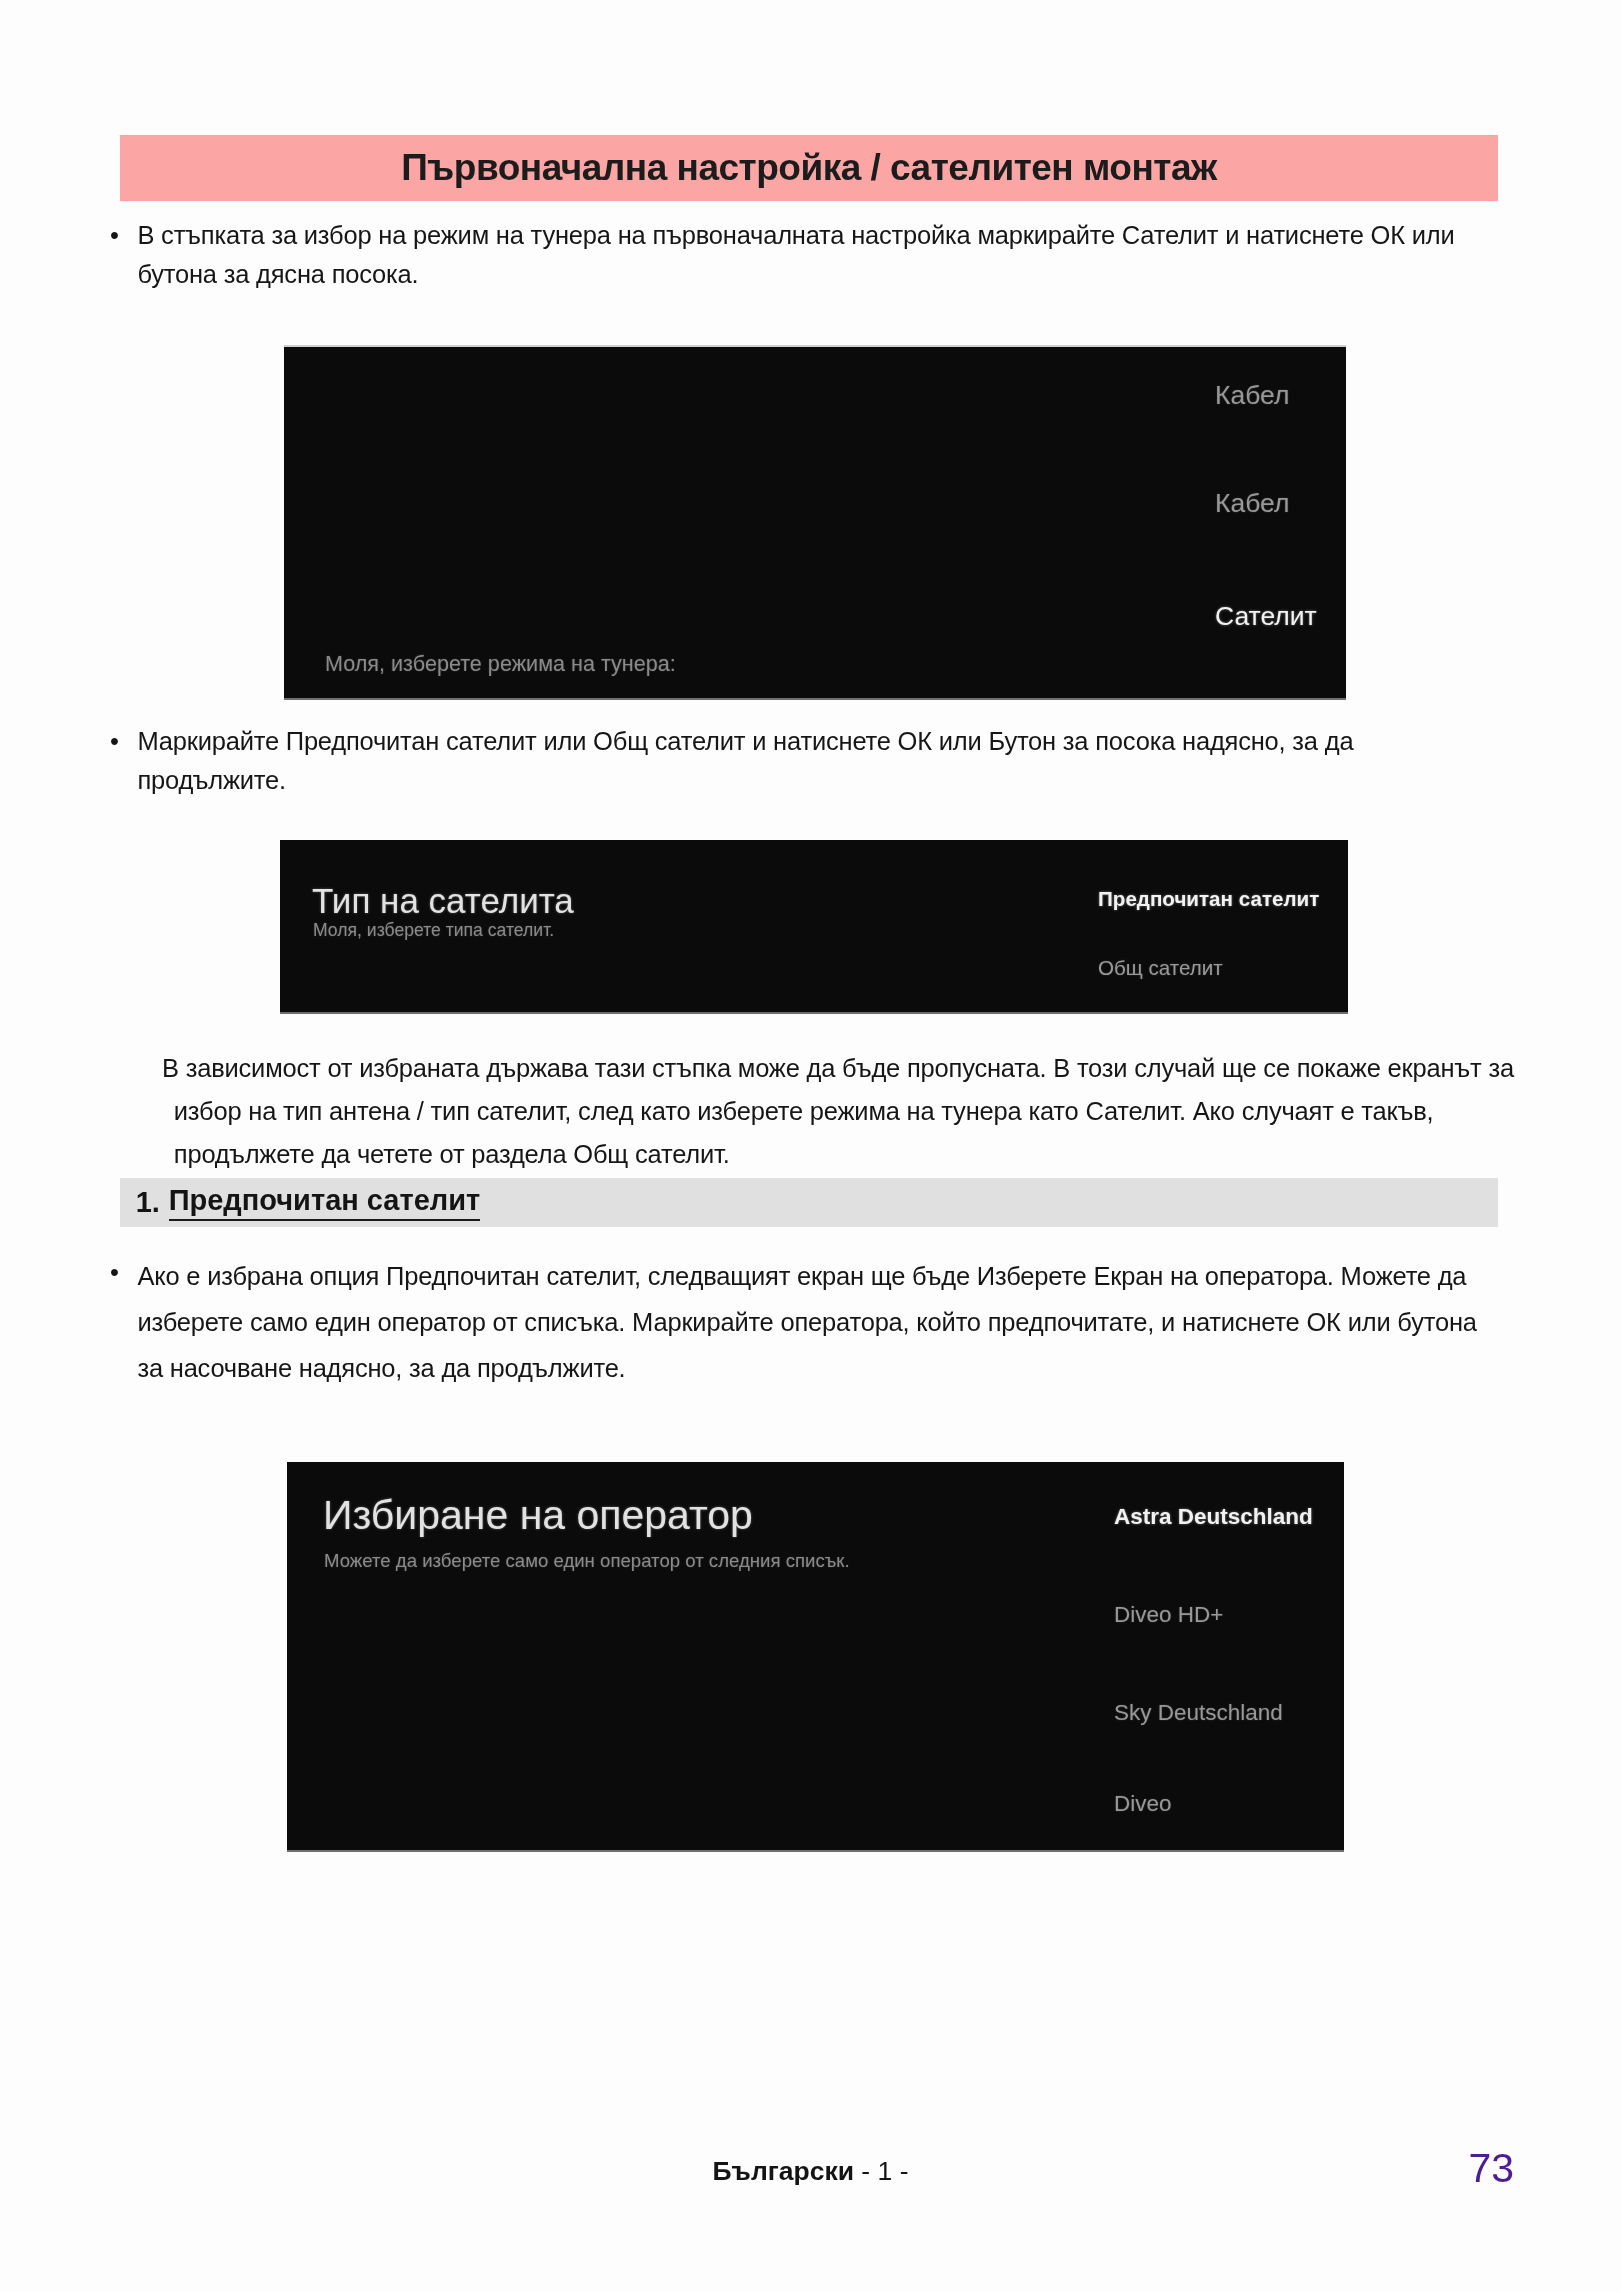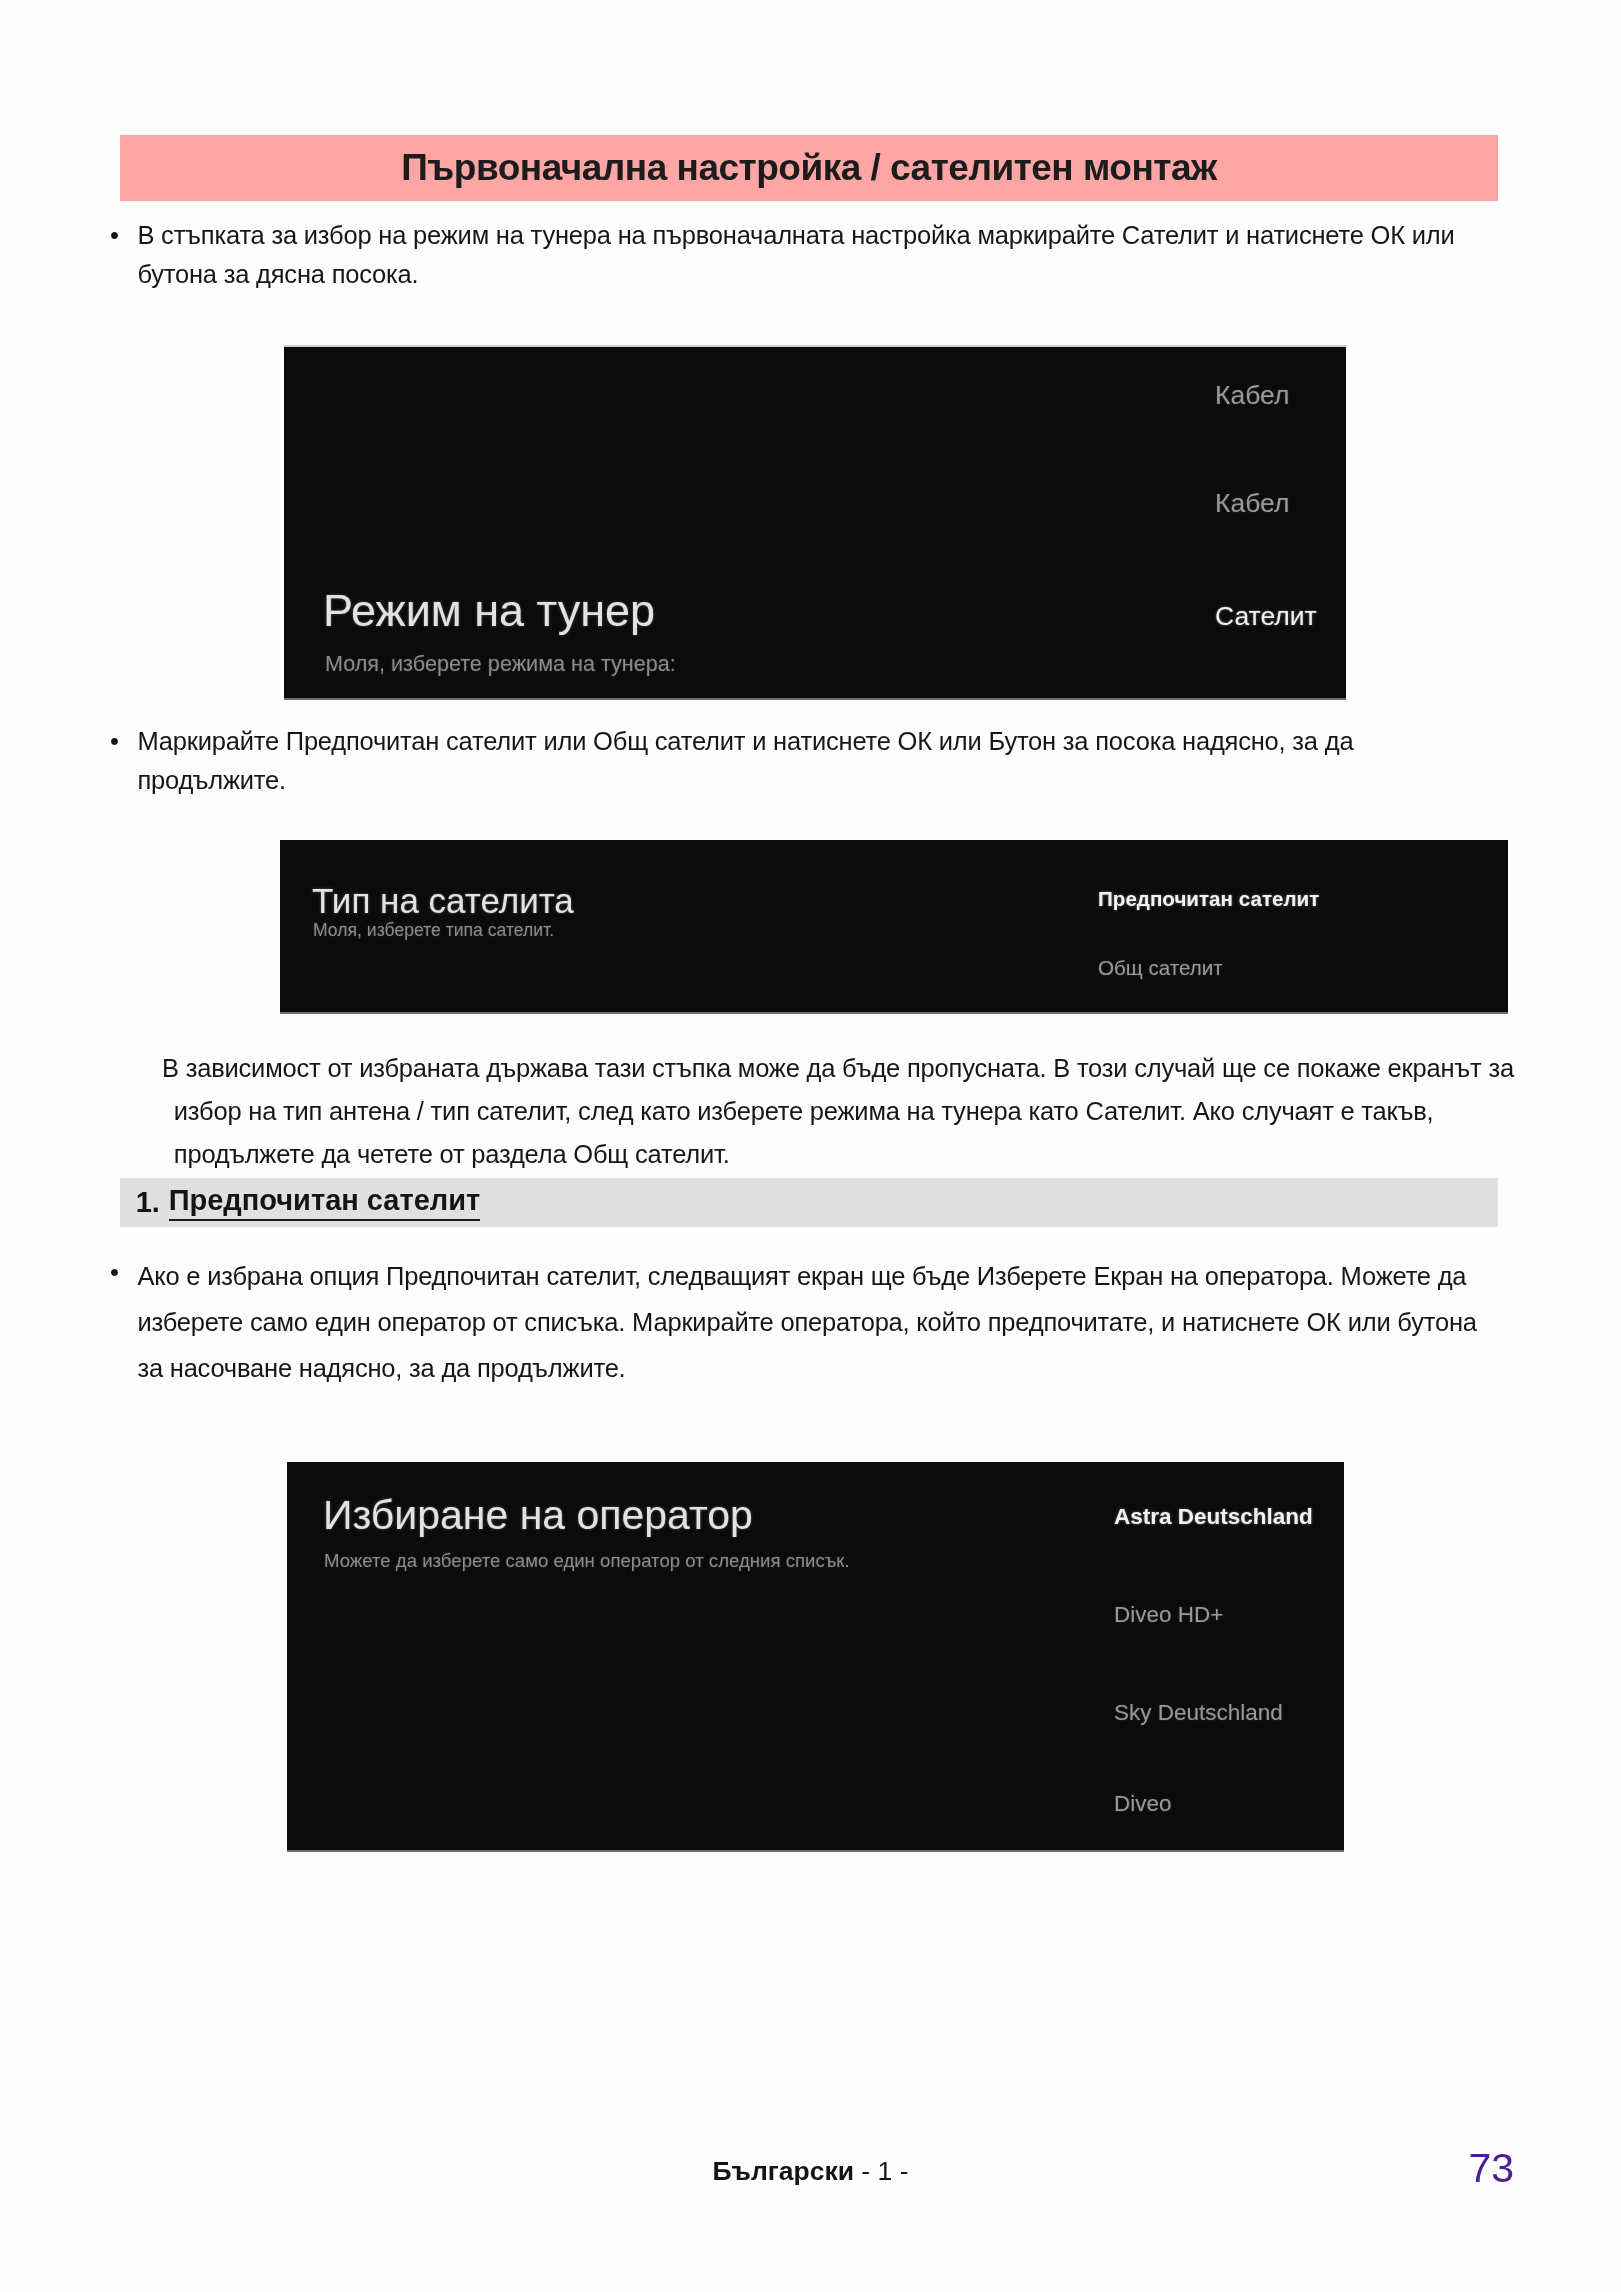--- a/index.html
+++ b/index.html
@@ -57,21 +57,21 @@
   .b3 { top: 1253px; }
   .b3 .btxt { line-height: 46px; }
   .n2 { top: 1376px; line-height: 44px; }
 
   
   .tv {
     position: absolute; background: #0b0b0b;
     border-bottom: 2px solid #6f6f6f;
   }
   .screen1 { left: 284px; top: 345px; width: 1062px; height: 351px; border-top: 2px solid #cfcfcf; }
-  .screen2 { left: 280px; top: 840px; width: 1228px; height: 172px; }
+  .screen2 { left: 280px; top: 840px; width: 1068px; height: 172px; }
   .screen3 { left: 287px; top: 1462px; width: 1057px; height: 388px; }
 
   .tv-title {
     position: absolute; color: #e2e2e2; font-weight: 400;
     text-shadow: 0 0 2.9px rgba(230,230,230,0.35);
     line-height: 1;
     white-space: nowrap;
   }
   .tv-sub {
     position: absolute; color: #8a8a8a; line-height: 1;
@@ -125,21 +125,20 @@
   <div class="title-bar">
     <span class="title-text">Първоначална настройка / сателитен монтаж</span>
   </div>
 
   <div class="bullet b1">
     <span class="dot"></span>
     <span class="btxt">В стъпката за избор на режим на тунера на първоначалната настройка маркирайте Сателит и натиснете ОК или бутона за дясна посока.</span>
   </div>
 
   <div class="tv screen1">
-    <div class="tv-title">Режим на тунер</div>
     <div class="tv-sub">Моля, изберете режима на тунера:</div>
     <div class="opt o1">Кабел</div>
     <div class="opt o2">Кабел</div>
     <div class="opt selected o3">Сателит</div>
   </div>
 
   <div class="bullet b2">
     <span class="dot"></span>
     <span class="btxt">Маркирайте Предпочитан сателит или Общ сателит и натиснете ОК или Бутон за посока надясно, за да продължите.</span>
   </div>

